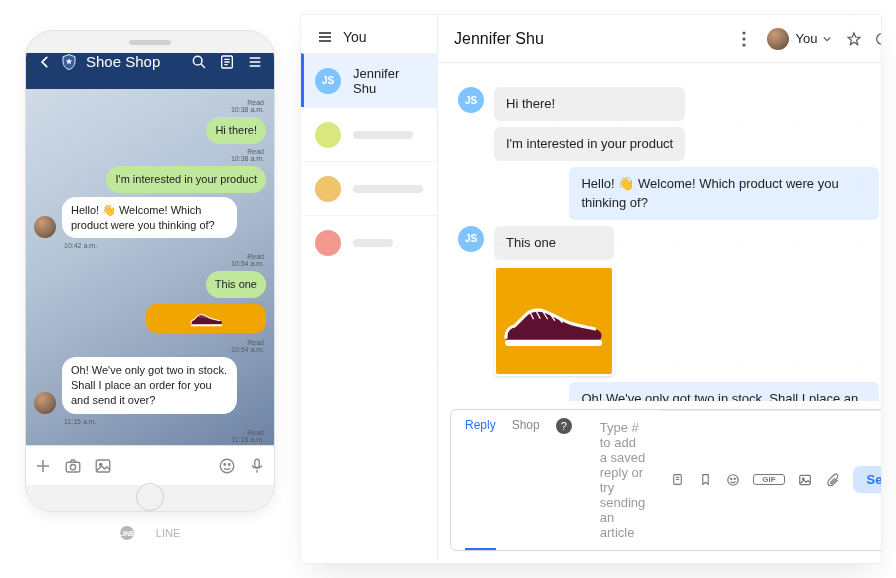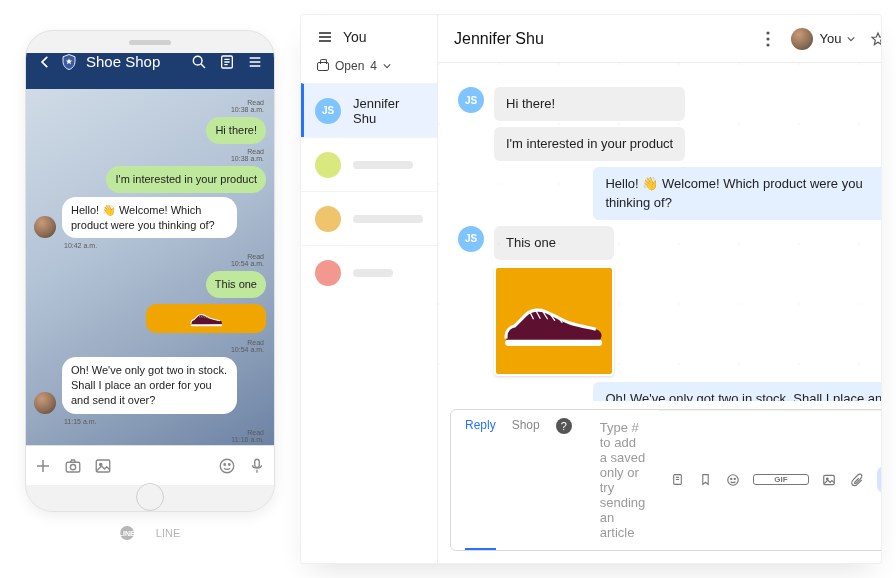--- a/index.html
+++ b/index.html
@@ -131,21 +131,21 @@
     margin:8px 12px 12px 12px; border:1px solid #d9d9d9; border-radius:6px;
     display:flex; flex-direction:row; background:#fff;
   }
   .c-tabs{ display:flex; gap:16px; padding:8px 14px 0 14px; font-size:12px; position:relative;}
   .c-tab{ color:#888; padding-bottom:7px; cursor:pointer;}
   .c-tab.active{ color:#2672ff; border-bottom:2px solid #2672ff; }
   .c-help{ margin-left:auto; width:16px;height:16px;border-radius:50%;background:#555;color:#fff;font-size:11px;display:flex;align-items:center;justify-content:center;cursor:pointer;}
   .c-input{ padding:10px 14px; color:#9a9a9a; font-size:13px; min-height:28px; }
   .c-bottom{ display:flex; align-items:center; padding:6px 10px 8px 10px; gap:12px; border-top:1px solid #f1f1f1;}
   .c-bottom .ic{ color:#777; display:flex;align-items:center;justify-content:center;width:16px;height:16px;cursor:pointer;}
-  .c-bottom .gif{ font-size:8px; font-weight:700; border:1px solid #777; border-radius:3px; padding:0 20px; color:#777;}
+  .c-bottom .gif{ font-size:8px; font-weight:700; border:1px solid #777; border-radius:3px; padding:0 8px; color:#777;}
   .send-btn{
     margin-left:auto; background:#d6e5ff; color:#2672ff; border:none; padding:6px 14px;
     border-radius:7px; font-size:13px; font-weight:600; cursor:pointer;
   }
 
   
   svg{ display:block; }
 </style>
 </head>
 <body>
@@ -301,28 +301,20 @@
     <div class="app-left">
       <div class="al-top">
         <span>
             <svg width="16" height="16" viewBox="0 0 24 24" stroke="#222" stroke-width="2.2" fill="none">
               <line x1="3" y1="6" x2="21" y2="6"></line>
               <line x1="3" y1="12" x2="21" y2="12"></line>
               <line x1="3" y1="18" x2="21" y2="18"></line>
             </svg>
           </span>
         <span style="font-weight:500">You</span>
-      </div>
-      <div class="al-filter">
-        <span class="inbox-pill"></span>
-        <span>Open</span>
-        <span>4</span>
-        <svg width="8" height="8" viewBox="0 0 10 10">
-            <path d="M1 3 L5 7 L9 3" fill="none" stroke="#555" stroke-width="1.5"></path>
-          </svg>
       </div>
 
       <ul class="convo-list">
         <li class="convo-item selected">
           <div class="convo-av js">JS</div>
           <span style="font-size:13px;color:#222">Jennifer Shu</span>
         </li>
         <li class="convo-item">
           <div class="convo-av" style="background:#d9e97f"></div>
           <div class="ph-line" style="width:60px"></div>
@@ -408,21 +400,21 @@
         </div>
 
       </div>
 
       <div class="composer">
         <div class="c-tabs">
           <span class="c-tab active">Reply</span>
           <span class="c-tab">Shop</span>
           <span class="c-help">?</span>
         </div>
-        <div class="c-input" contenteditable="true" style="color: rgb(154, 154, 154);">Type # to add a saved only or try sending an article</div>
+        <div class="c-input" contenteditable="true" style="color: rgb(154, 154, 154);">Type # to add a saved reply or try sending an article</div>
         <div class="c-bottom">
           <span class="ic">
               <svg width="13" height="13" viewBox="0 0 24 24" fill="none" stroke="#777" stroke-width="2">
                 <rect x="5" y="3" width="14" height="18" rx="2"></rect>
                 <line x1="9" y1="8" x2="15" y2="8"></line>
                 <line x1="9" y1="12" x2="15" y2="12"></line>
               </svg>
             </span>
           <span class="ic">
               <svg width="13" height="13" viewBox="0 0 24 24" fill="none" stroke="#777" stroke-width="2">

